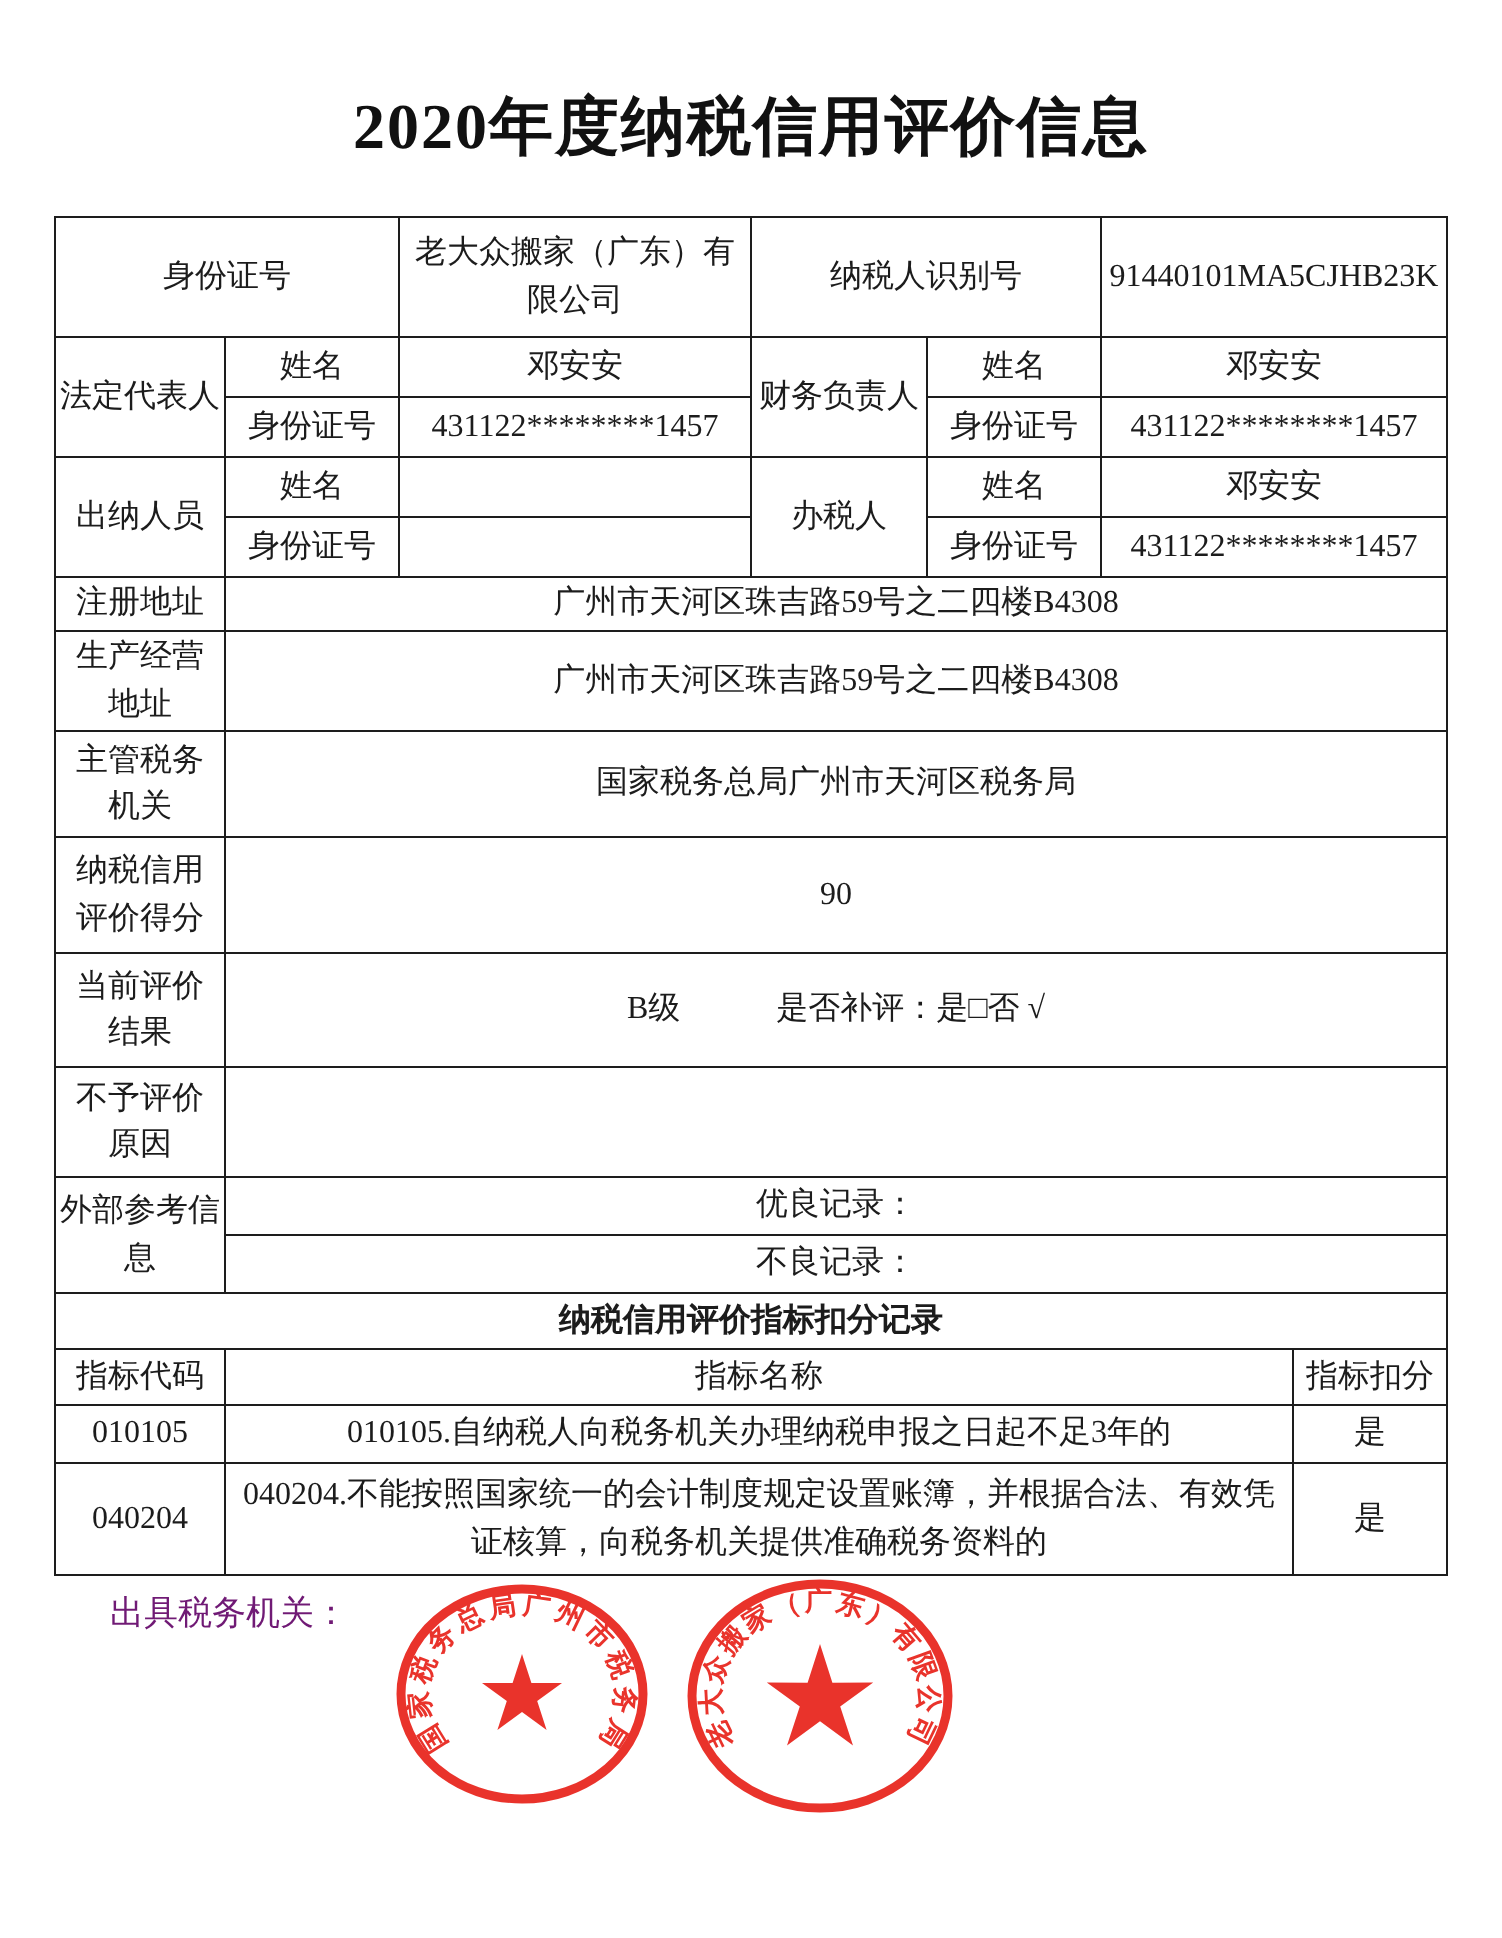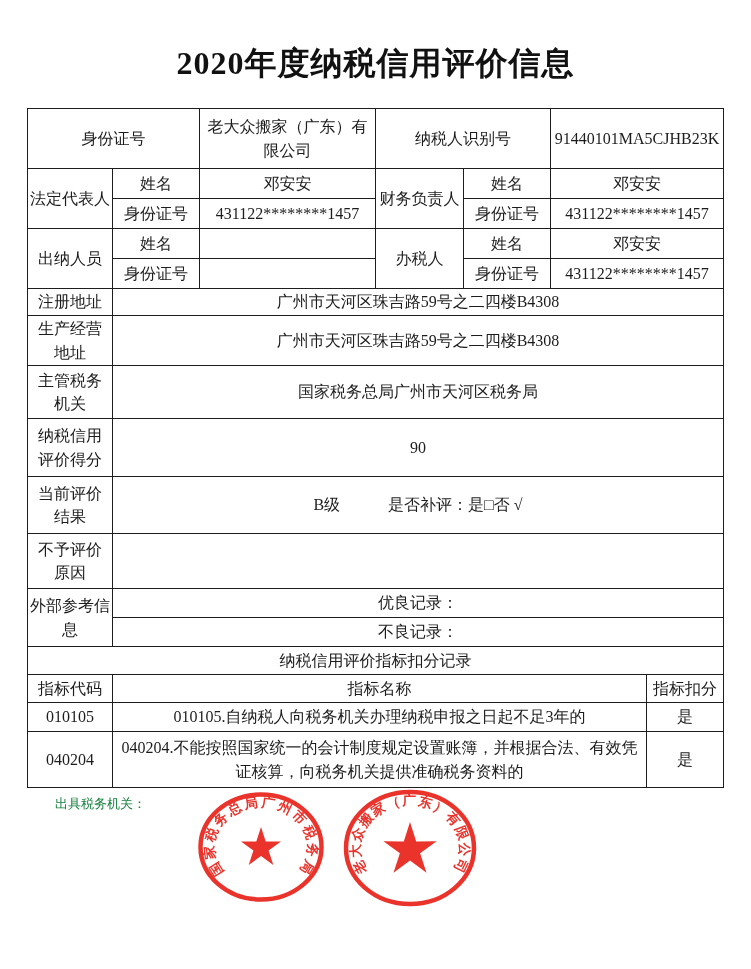--- a/index.html
+++ b/index.html
@@ -30,26 +30,26 @@
     text-align:center;
     vertical-align:middle;
     font-size:16px;
     padding:1px 2px;
     overflow:hidden;
     line-height:1.45;
   }
   td.wrap{white-space:pre-line;}
   td.val{font-size:17px;}
   td.left{text-align:left;padding-left:4px;}
-  td.sec{font-weight:normal;font-size:16.5px;}
+  td.sec{font-weight:bold;font-size:16.5px;}
   .gap{margin-left:48px;}
   .footer-label{
     position:absolute;
-    font-size:13px;
-    color:#15803d;
+    font-size:17px;
+    color:#701a75;
   }
   #issuer-label{left:55px;top:795px;}
   #issue-time{left:487px;top:795px;}
   #issue-time .date{margin-left:18px;}
   .stamp{position:absolute;opacity:0.93;}
   #stamp-authority{left:196px;top:790px;width:130px;height:114px;}
   #stamp-company{left:341px;top:788px;width:138px;height:120px;}
   .stamp text{
     font-family:"Liberation Serif","DejaVu Serif",serif;
     font-weight:bold;

